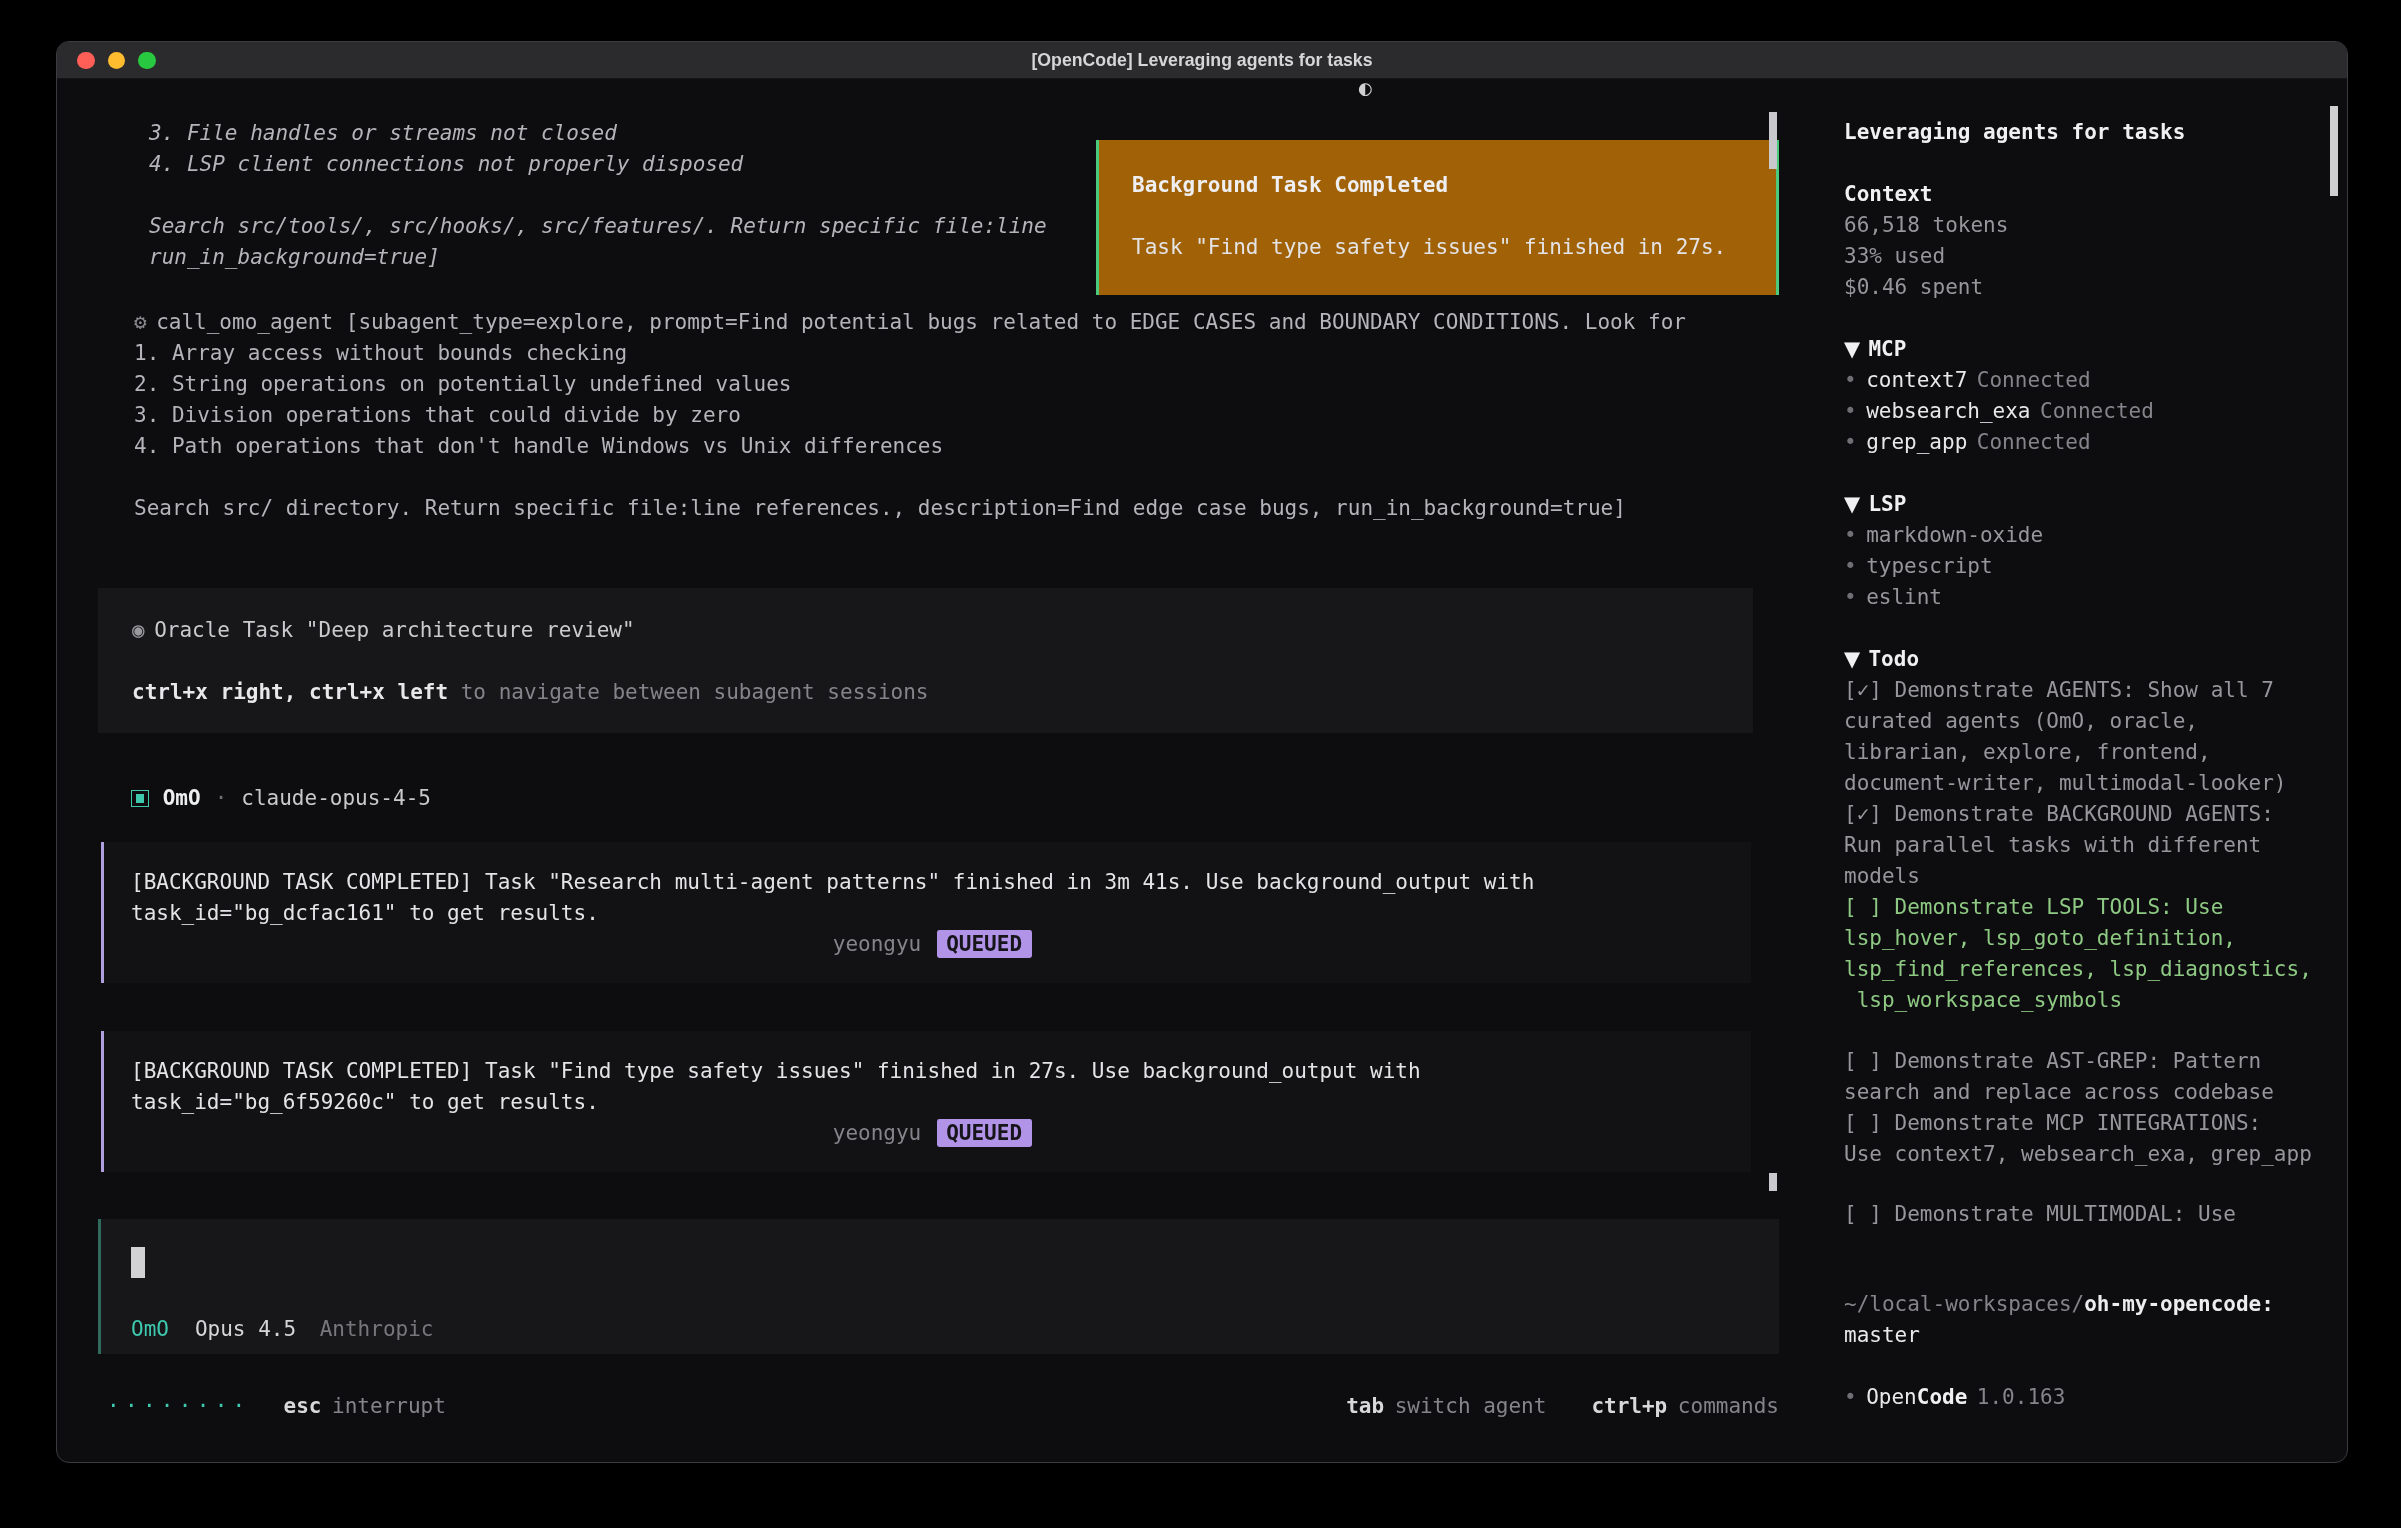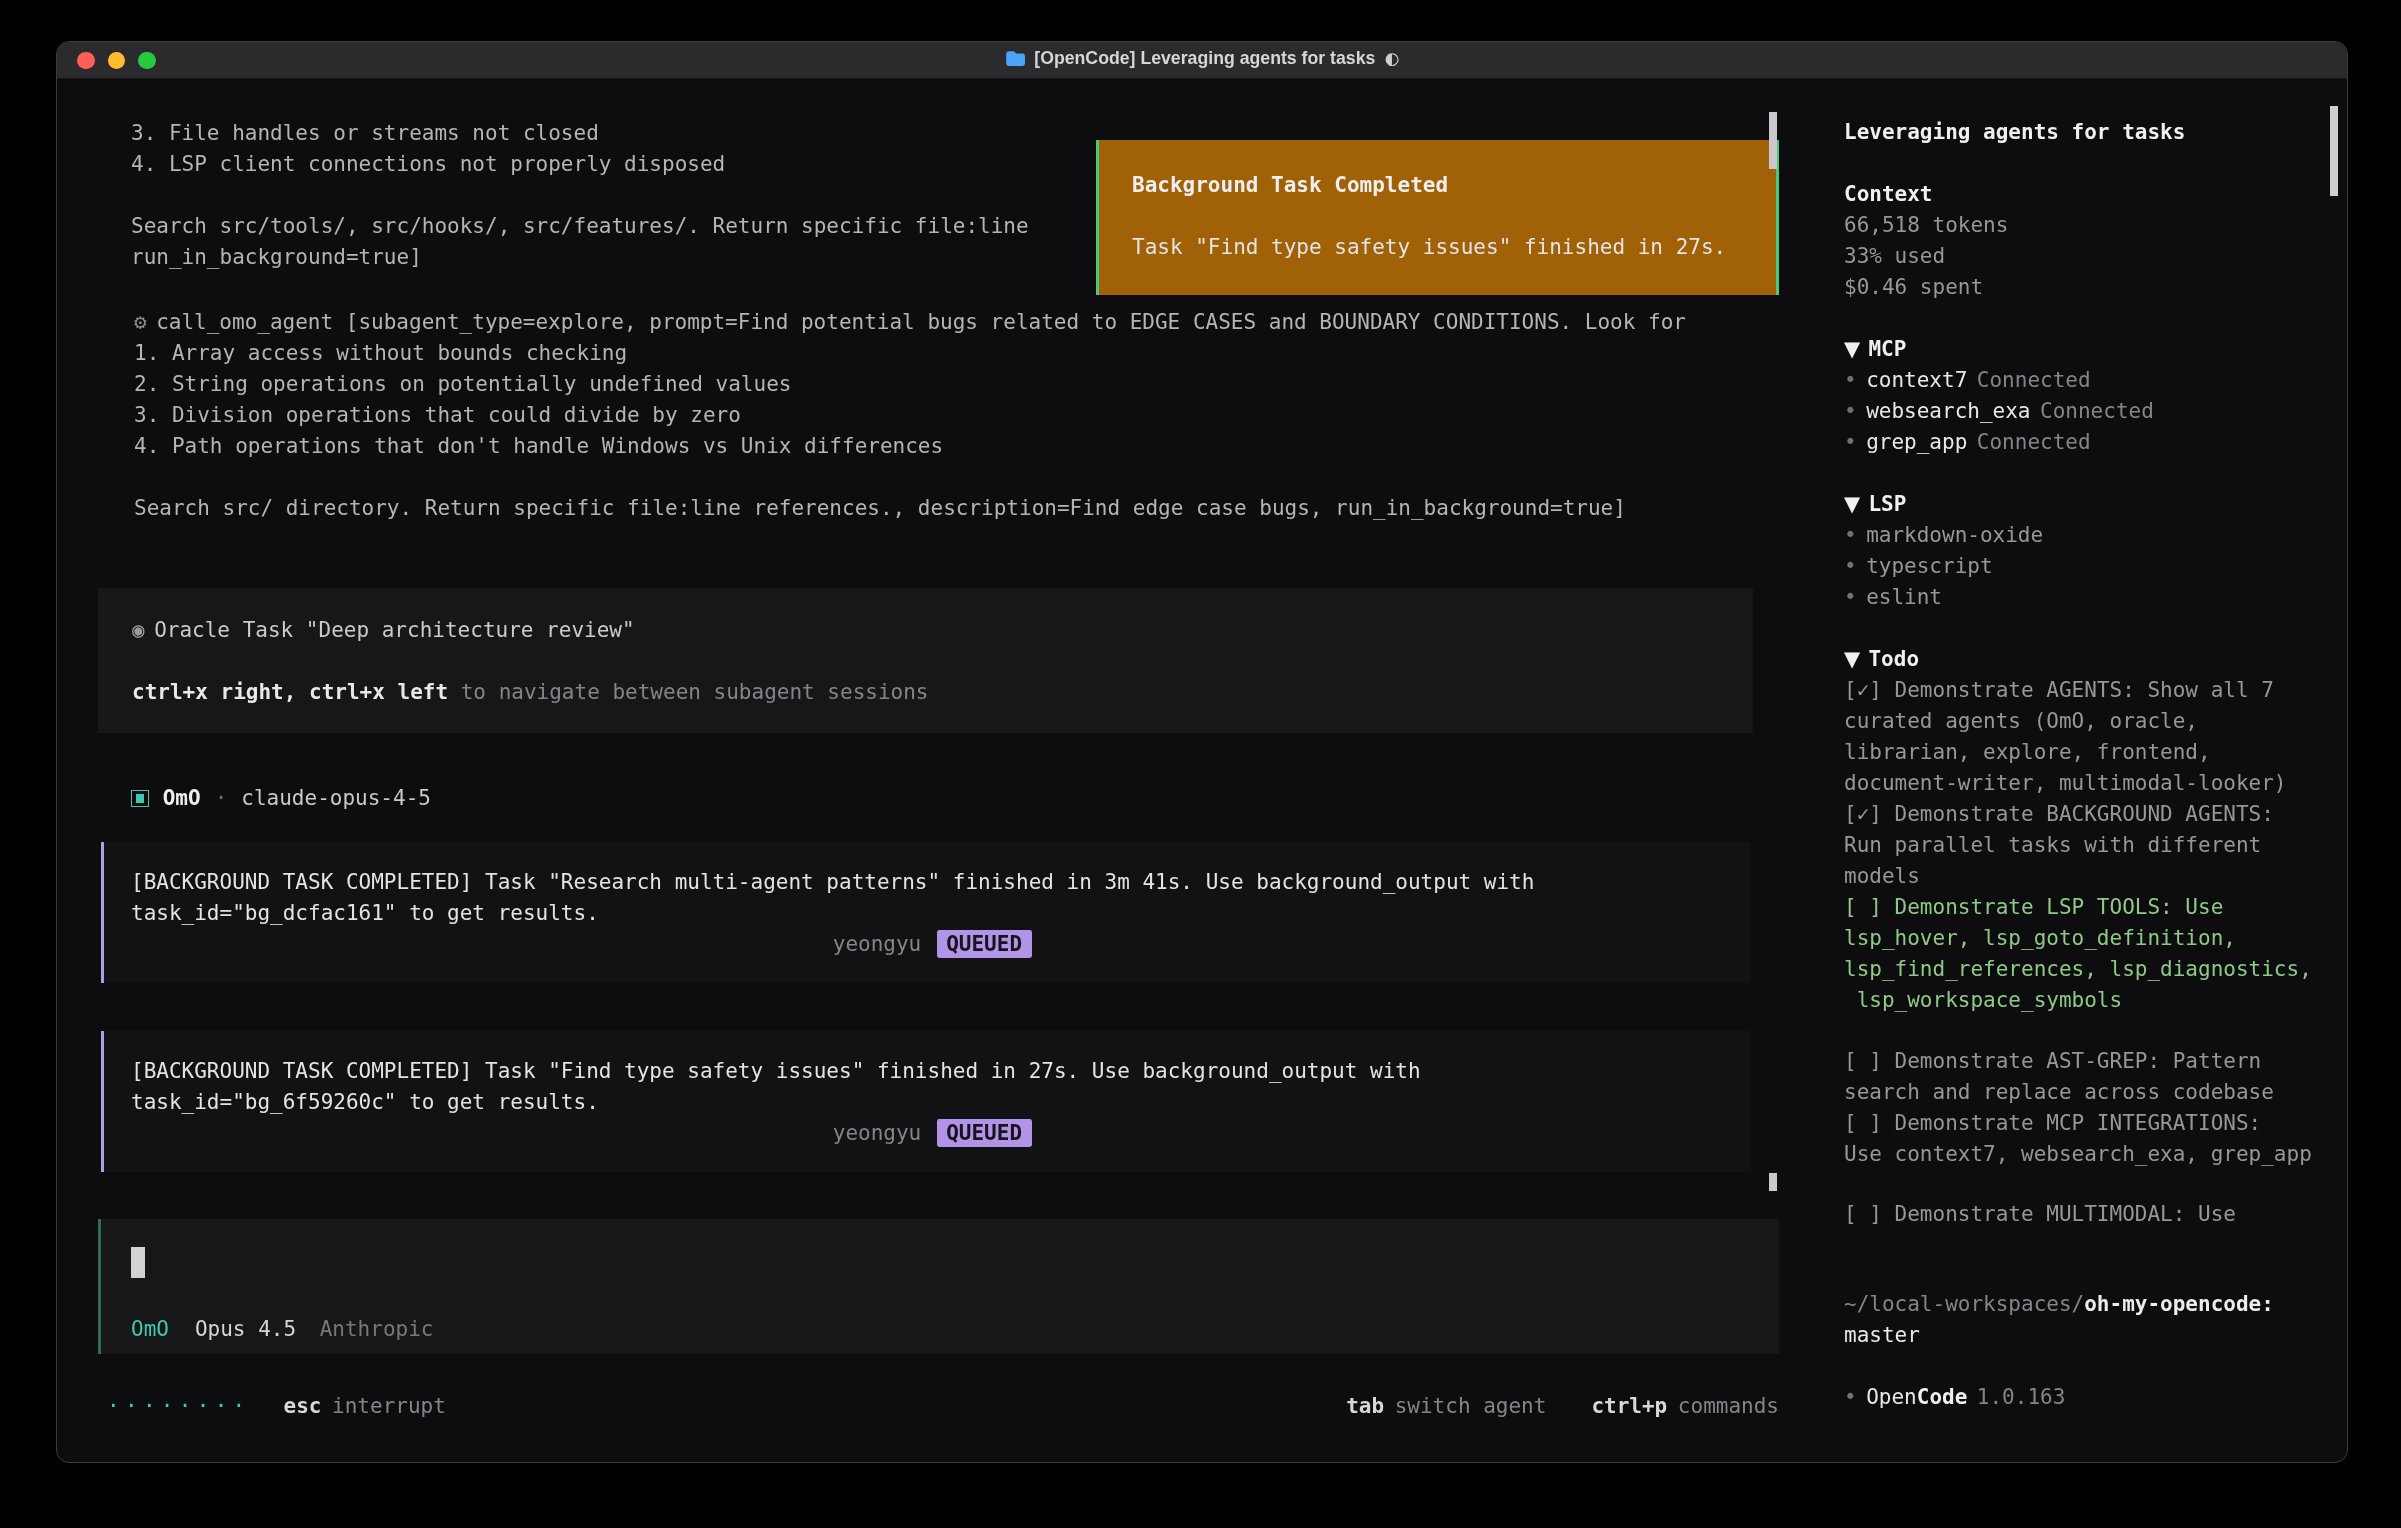--- a/index.html
+++ b/index.html
@@ -9,31 +9,31 @@
   .window { position:absolute; left:56px; top:41px; width:2292px; height:1422px;
             background:#0d0d0f; border-radius:13px; overflow:hidden;
             border:0.6px solid #3c3c40; box-shadow:0 23.6px 71px rgba(0,0,0,.85); }
 
   
   .titlebar { height:37px; background:#2b2b2e; border-bottom:0.6px solid #161618;
               display:flex; align-items:center; justify-content:center; position:relative; }
   .traffic { position:absolute; left:20px; top:9.5px; display:flex; gap:13px; }
   .light { width:17.7px; height:17.7px; border-radius:50%; }
   .light.red{background:#ff5f57}.light.yellow{background:#febc2e}.light.green{background:#28c840}
-  .titletext { display:flex; align-items:flex-start; gap:9.5px; color:#d6d6d8;
-               font-family:"Liberation Sans",sans-serif; font-size:17.7px; font-weight:700; line-height:17.7px; }
+  .titletext { display:flex; align-items:flex-end; gap:9.5px; color:#d6d6d8;
+               font-family:"Liberation Sans",sans-serif; font-size:17.7px; font-weight:700; line-height:17.7px;flex-direction:column; }
   .titletext .indicator { font-family:"DejaVu Sans",sans-serif; font-weight:400; color:#cfcfd2; font-size:16.5px; }
 
   .content { position:relative; display:flex; height:1384px; }
 
   
   .main { position:relative; width:1730px; height:100%; color:#b5b5b9; }
   .blank { height:31px; }
 
-  .block-a { position:absolute; left:74px; top:39px; }
+  .block-a { position:absolute; left:92px; top:39px;font-style:italic; }
   .toolcall { position:absolute; left:77px; top:228px; }
   .toolcall .gear { color:#8a8a8e; margin-right:9.5px; }
 
   .toast { position:absolute; left:1039px; top:61px; width:683px; height:155px;
            background:#a16207; border-left:3.5px solid #4bc97c; border-right:3.5px solid #4bc97c;
            padding:29.5px 17.7px 0 33px; }
   .toast-title { color:#efeff2; font-weight:700; }
   .toast-body { margin-top:31px; color:#e4e4e7; }
 
   .oracle { position:absolute; left:41px; top:509px; width:1655px; height:145px;

